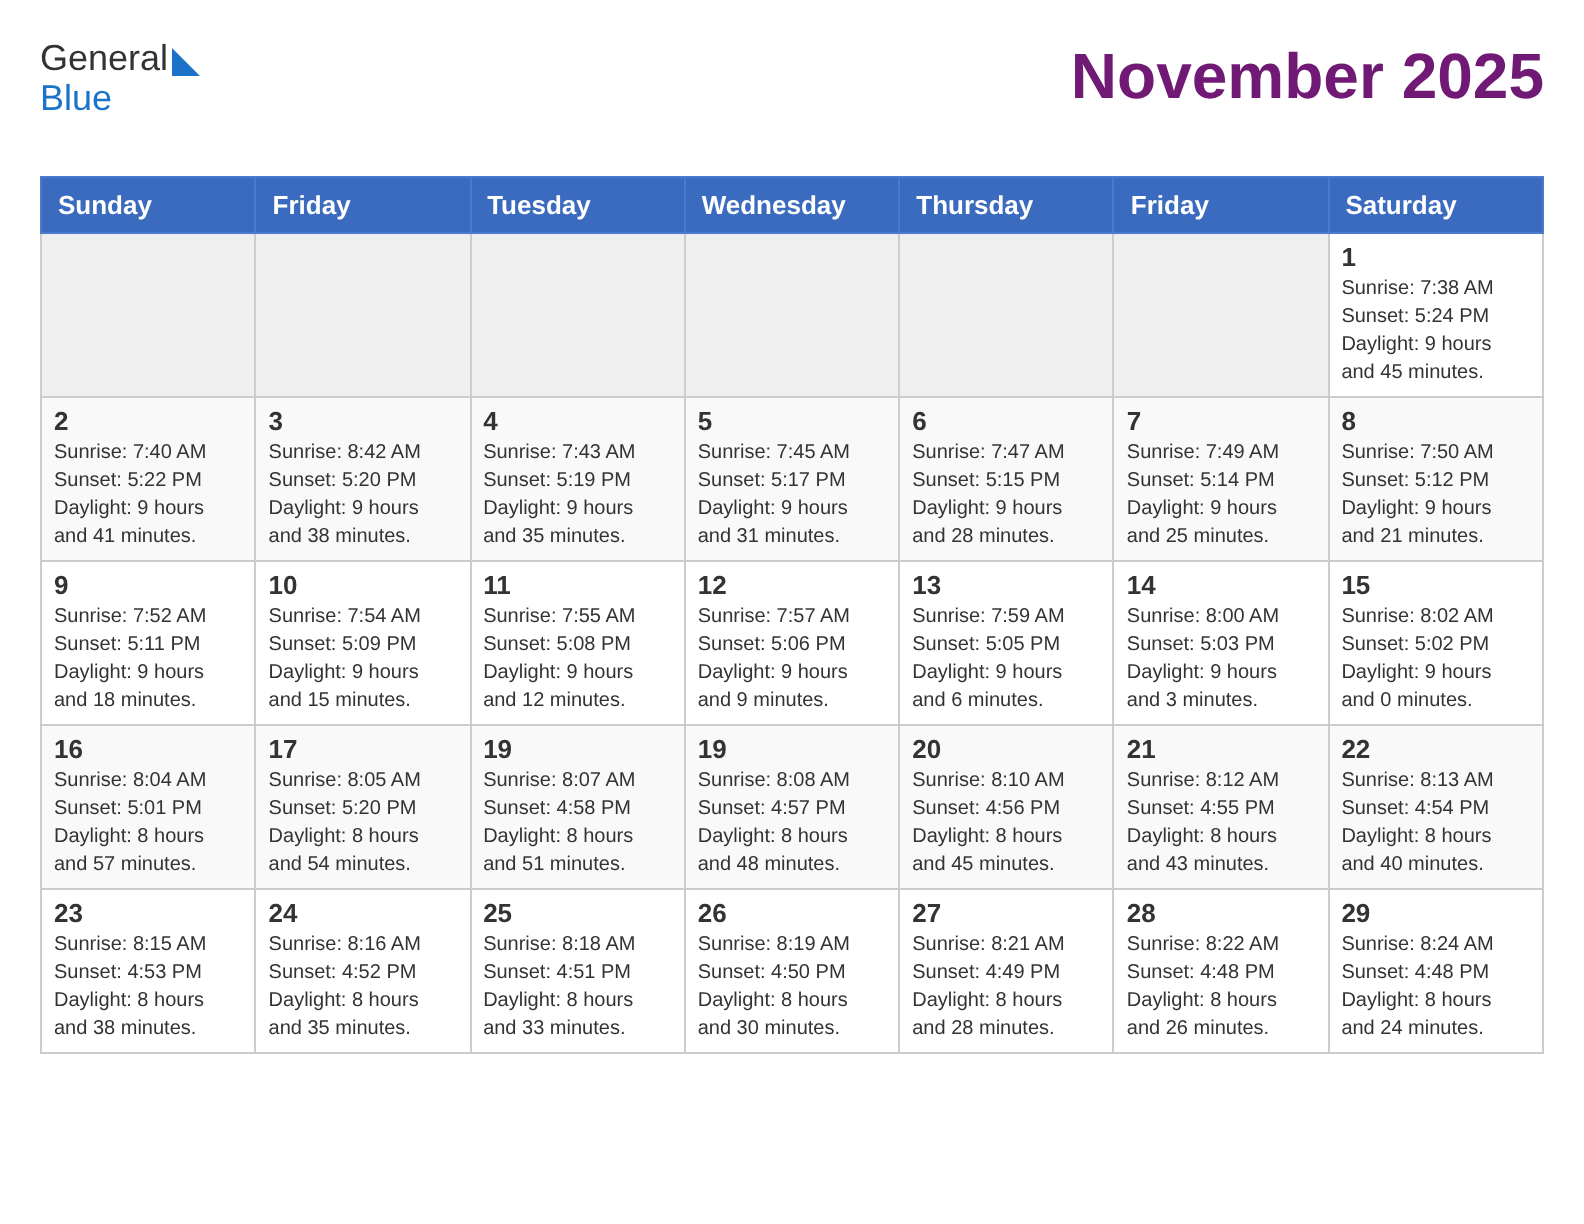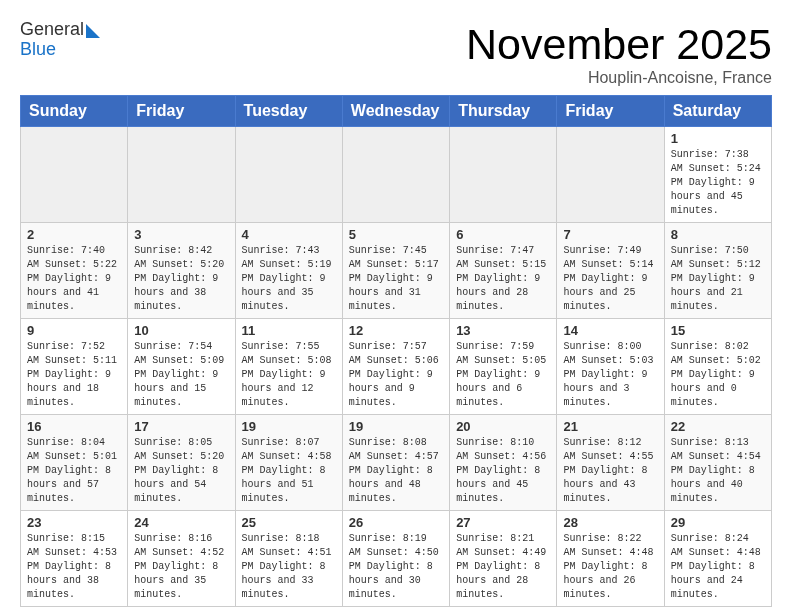--- a/index.html
+++ b/index.html
@@ -7,21 +7,21 @@
       font-family: Arial, sans-serif;
       background: #fff;
       width: 792px;
       min-height: 612px;
       padding: 20px;
     }
     .header-area {
       display: flex;
       justify-content: space-between;
       align-items: flex-start;
-      margin-bottom: 8px;
+      margin-bottom: 28px;
     }
     .logo-area {
       display: flex;
       align-items: center;
       gap: 4px;
     }
     .logo-text {
       font-size: 18px;
       color: #333;
       line-height: 1.1;
@@ -34,40 +34,40 @@
       height: 0;
       border-left: 14px solid #1a73c8;
       border-top: 14px solid transparent;
       border-bottom: 0px solid transparent;
       margin-top: 2px;
     }
     .title-area {
       text-align: right;
     }
     .title-area h1 {
-      font-size: 43px;
-      font-weight: 400;
-      color: #000000;
+      font-size: 32px;
+      font-weight: 700;
+      color: #701a75;
     }
     .title-area h2 {
       font-size: 16px;
       font-weight: 400;
       color: #555;
     }
     .calendar {
       width: 100%;
       border-collapse: collapse;
       border: 1px solid #ccc;
     }
     .calendar th {
       background-color: #3a6bbf;
       color: #fff;
       text-align: left;
       padding: 6px 8px;
-      font-size: 16px;
+      font-size: 13px;
       border: 1px solid #4a7bcf;
     }
     .calendar td {
       border: 1px solid #ccc;
       vertical-align: top;
       padding: 4px 6px;
       font-size: 10.5px;
       color: #333;
       width: 14.28%;
       min-height: 70px;
@@ -79,21 +79,20 @@
     .day-number {
       font-size: 13px;
       font-weight: bold;
       display: block;
       margin-bottom: 2px;
     }
     .day-info {
       font-size: 10px;
       line-height: 1.4;
       color: #333;
-      font-family: Liberation Mono, monospace;
     }
     .calendar tr:last-child td {
       background: #f9f9f9;
     }
     .calendar tbody tr:nth-child(odd) td {
       background: #ffffff;
     }
     .calendar tbody tr:nth-child(even) td {
       background: #f9f9f9;
     }
@@ -111,21 +110,20 @@
         <span class="logo-text">General</span>
         <div class="logo-triangle"></div>
       </div>
       <div style="display:flex; align-items:flex-start; gap:2px;">
         <span class="logo-text"><span>Blue</span></span>
       </div>
     </div>
   </div>
   <div class="title-area">
     <h1>November 2025</h1>
-    <h2>Houplin-Ancoisne, France</h2>
   </div>
 </div>
 
 <table class="calendar">
   <thead>
     <tr>
     <th>Sunday</th>
         <th>Friday</th>
         <th>Tuesday</th>
         <th>Wednesday</th>

